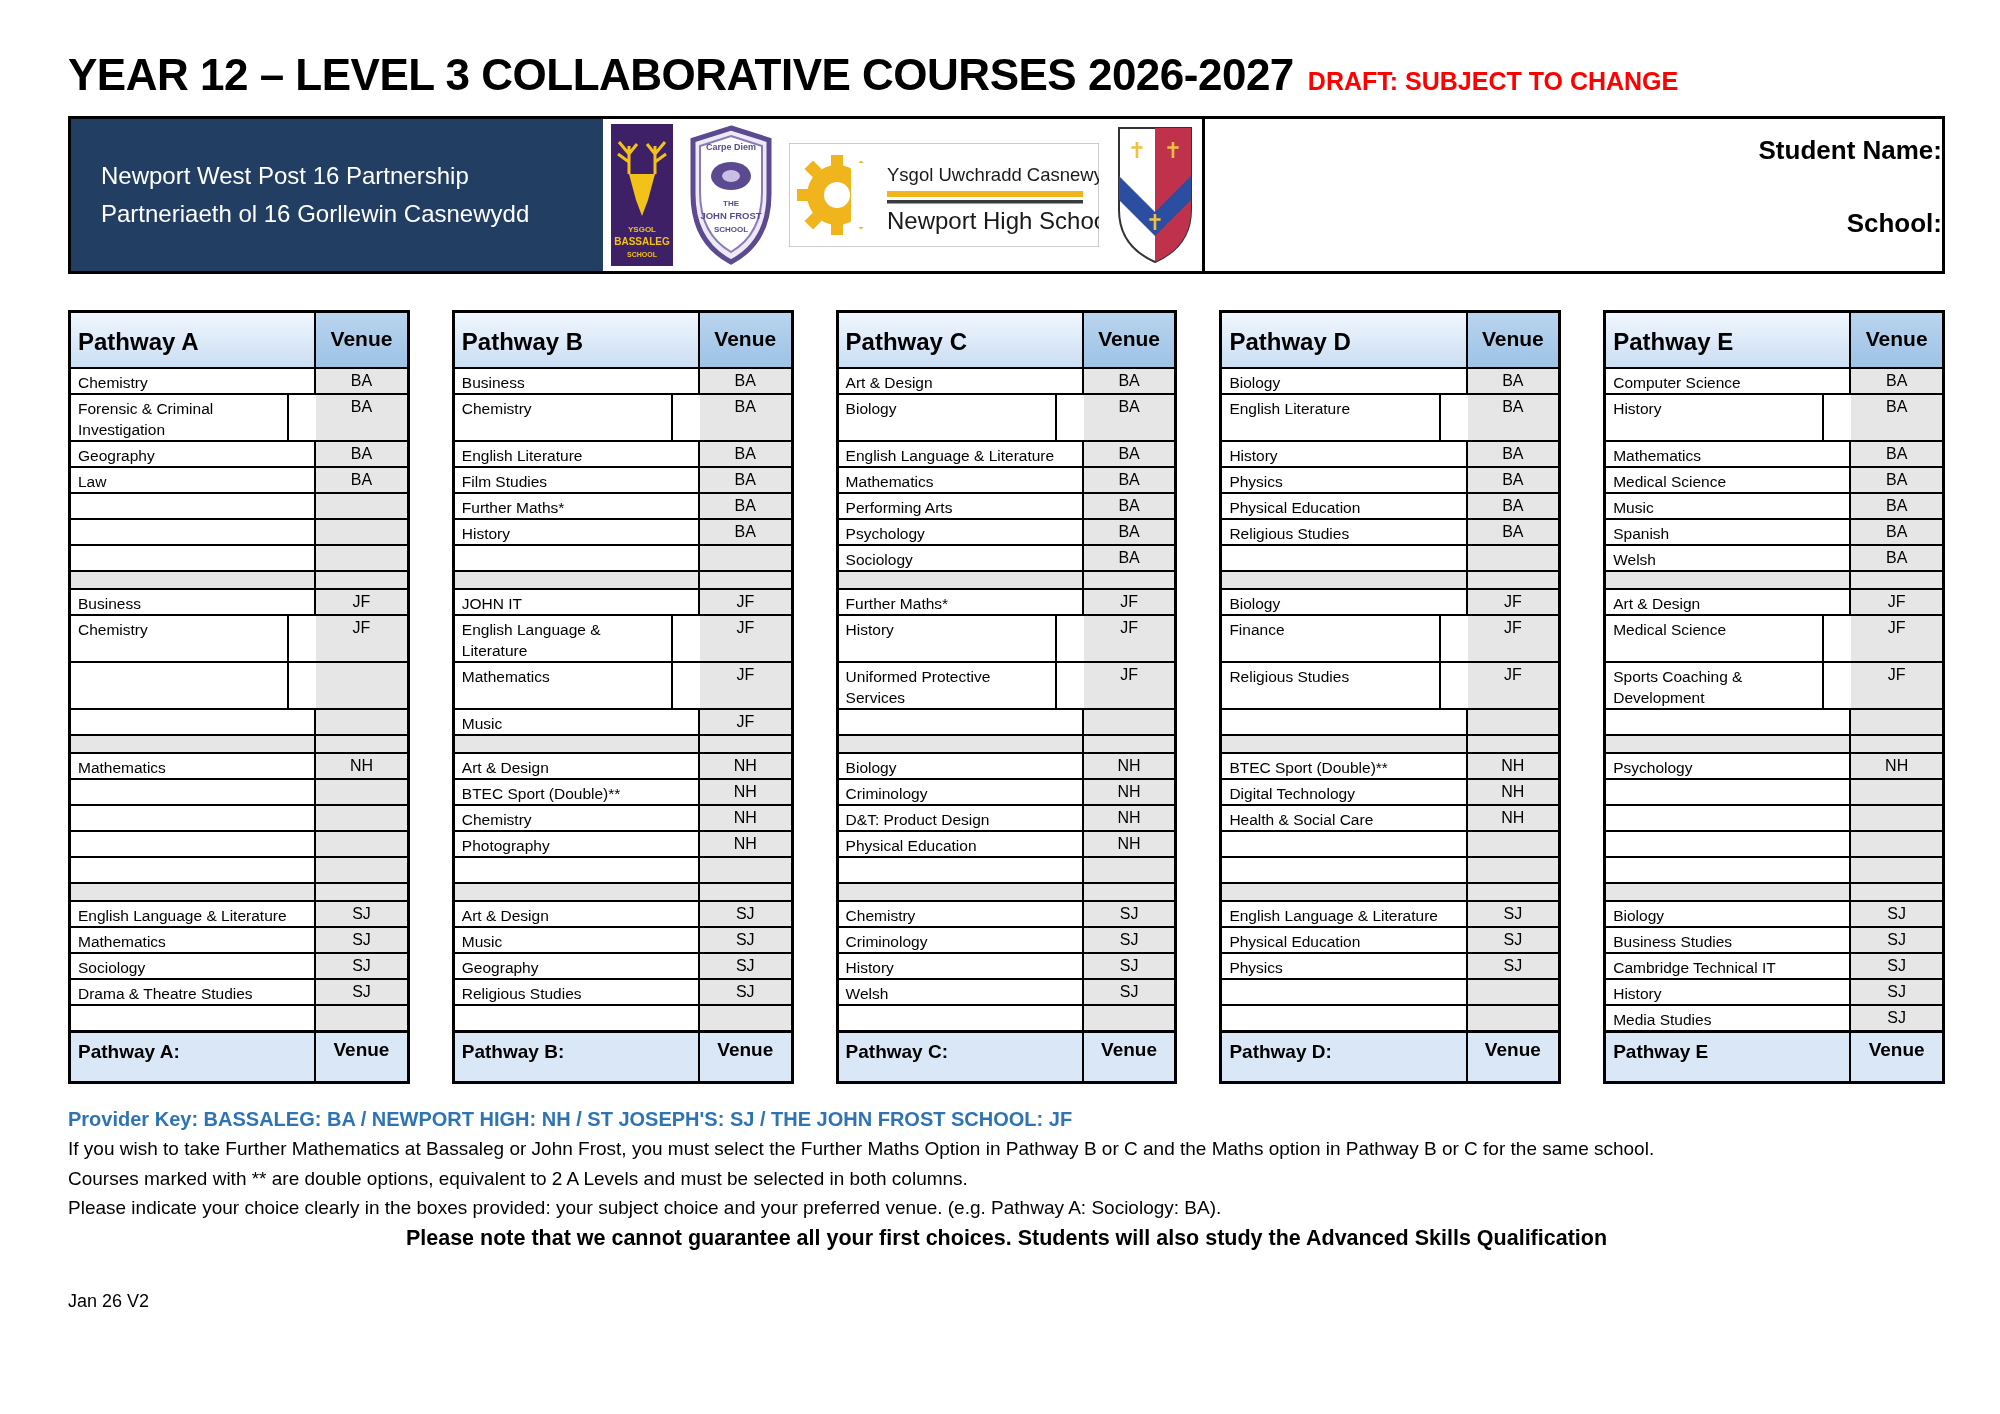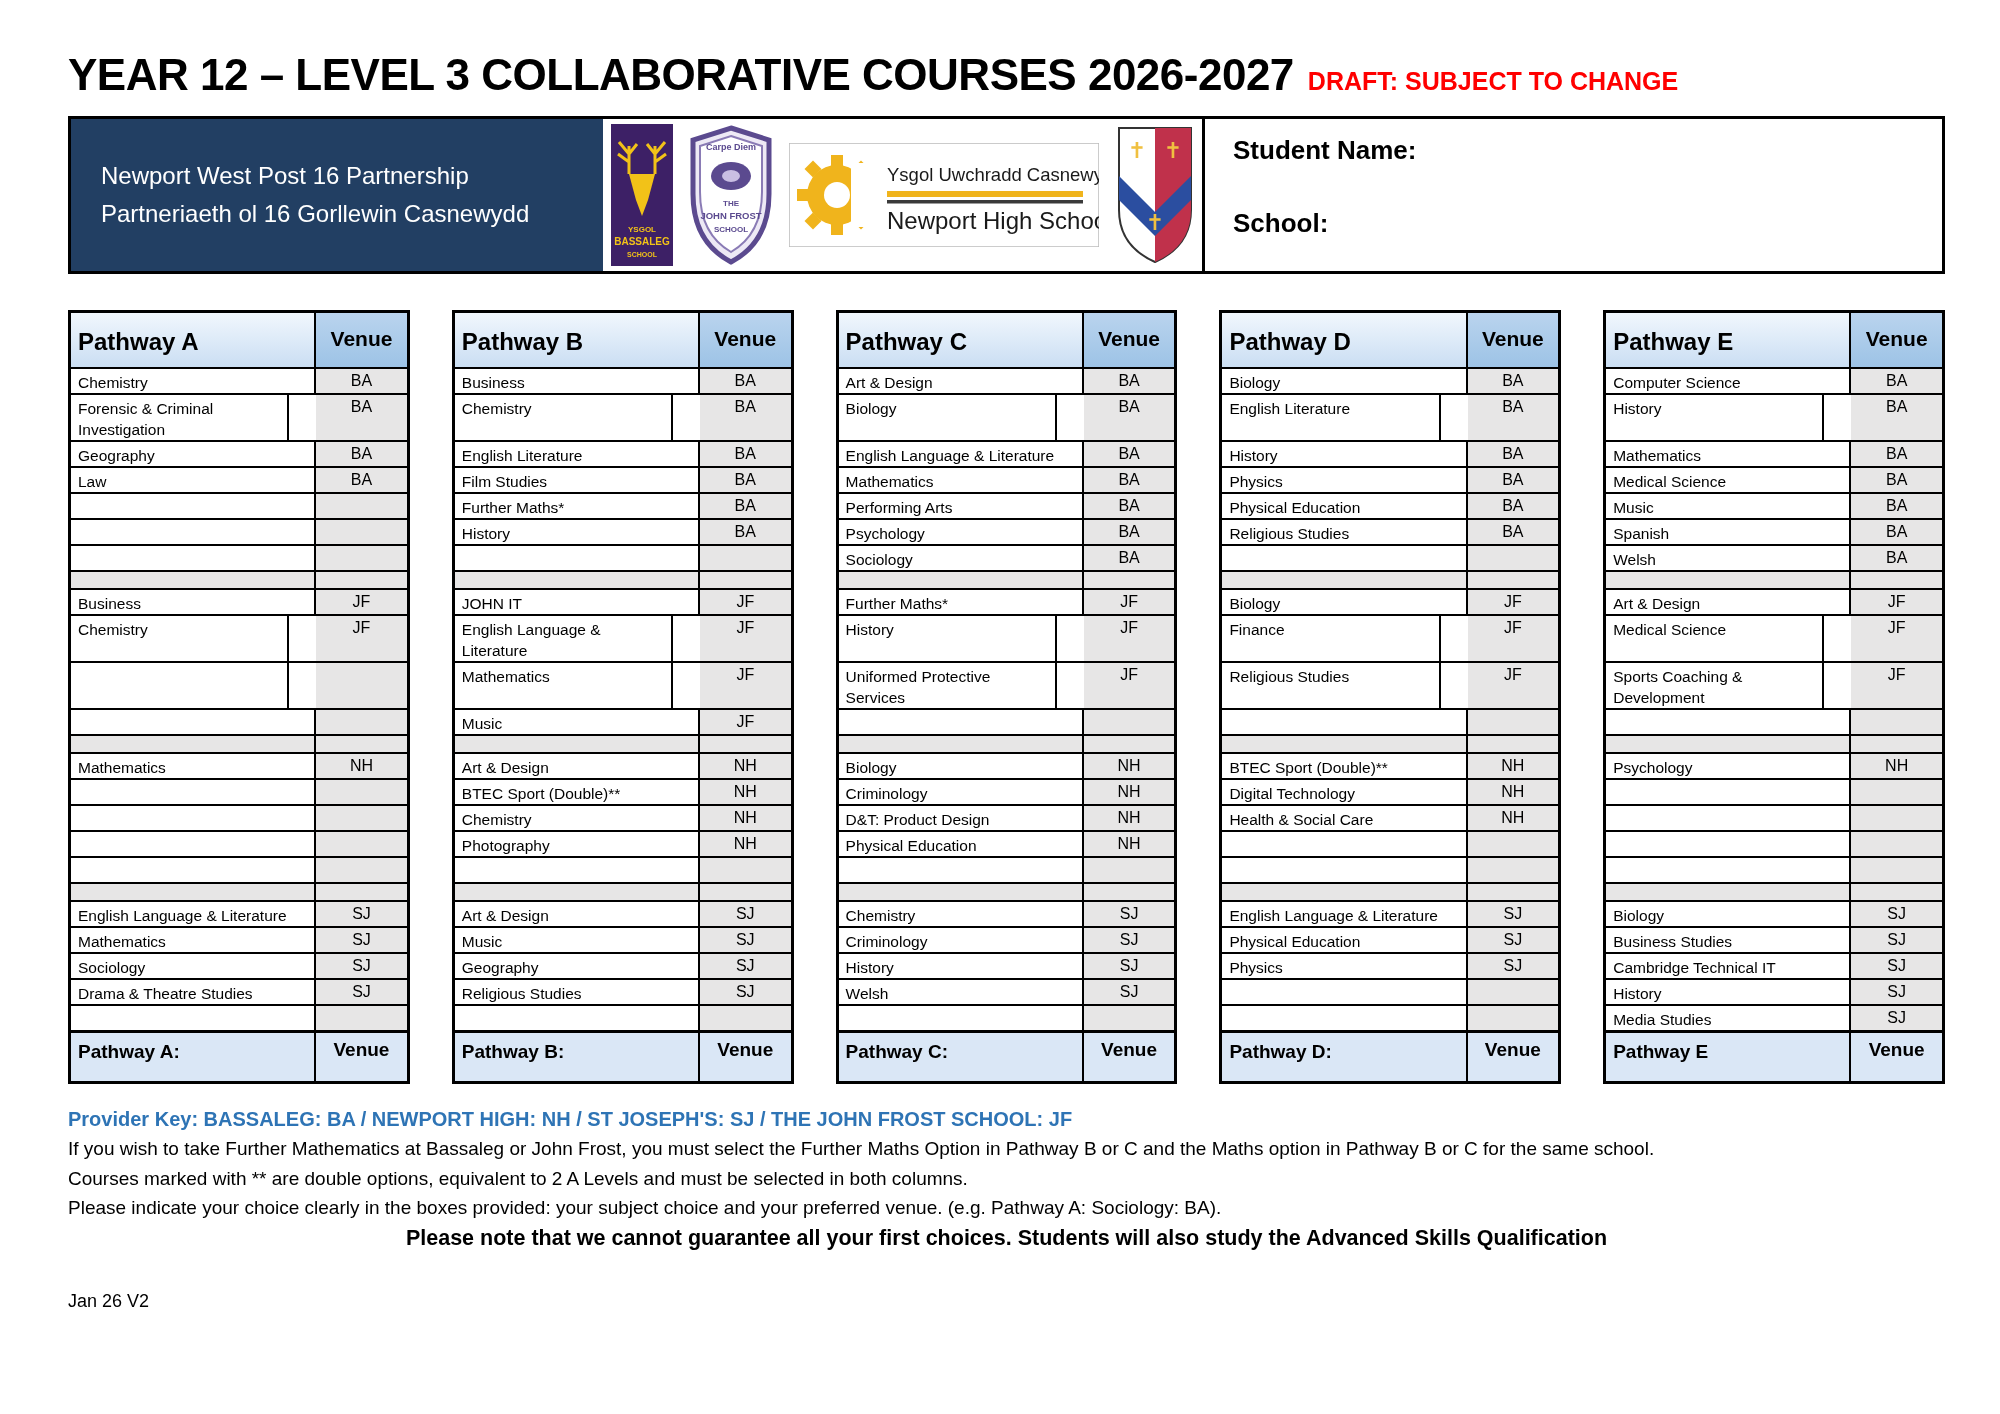--- a/index.html
+++ b/index.html
@@ -10,21 +10,21 @@
   
   .title-row{margin-top:50px;display:flex;align-items:baseline;gap:14px;}
   .main-title{font-size:44px;font-weight:bold;letter-spacing:-0.5px;}
   .draft{font-size:25px;font-weight:bold;color:#FF0000;}
 
   
   .banner{margin-top:16px;display:flex;border:3px solid #000;height:158px;box-sizing:border-box;}
   .navy{width:532px;background:#223F63;color:#fff;display:flex;flex-direction:column;justify-content:center;gap:10px;padding-left:30px;box-sizing:border-box;flex:0 0 auto;}
   .navy div{font-size:24px;}
   .logos{flex:1 1 auto;display:flex;align-items:center;justify-content:center;gap:16px;background:#fff;min-width:0;}
-  .studentbox{width:740px;flex:0 0 auto;border-left:3px solid #000;box-sizing:border-box;padding:16px 0 0 28px;}
+  .studentbox{width:740px;flex:0 0 auto;border-left:3px solid #000;box-sizing:border-box;padding:16px 0 0 28px;text-align:right;}
   .studentbox .field{font-size:26px;font-weight:bold;margin-bottom:42px;}
 
   
   .tables{margin-top:36px;display:grid;grid-template-columns:repeat(5,1fr);column-gap:42px;border-radius:18px;}
   .ptable{border:3px solid #000;background:#fff;align-self:start;}
   .prow{display:flex;box-sizing:border-box;}
   .prow + .prow{border-top:2px solid #000;}
   .cell{box-sizing:border-box;overflow:hidden;}
   .subj{flex:1 1 auto;border-right:2px solid #000;padding:3px 2px 0 7px;font-size:15.5px;line-height:1.38;background:#fff;}
   .ven{width:27%;flex:0 0 27%;text-align:center;padding-top:3px;font-size:16px;background:#E7E6E6;}

